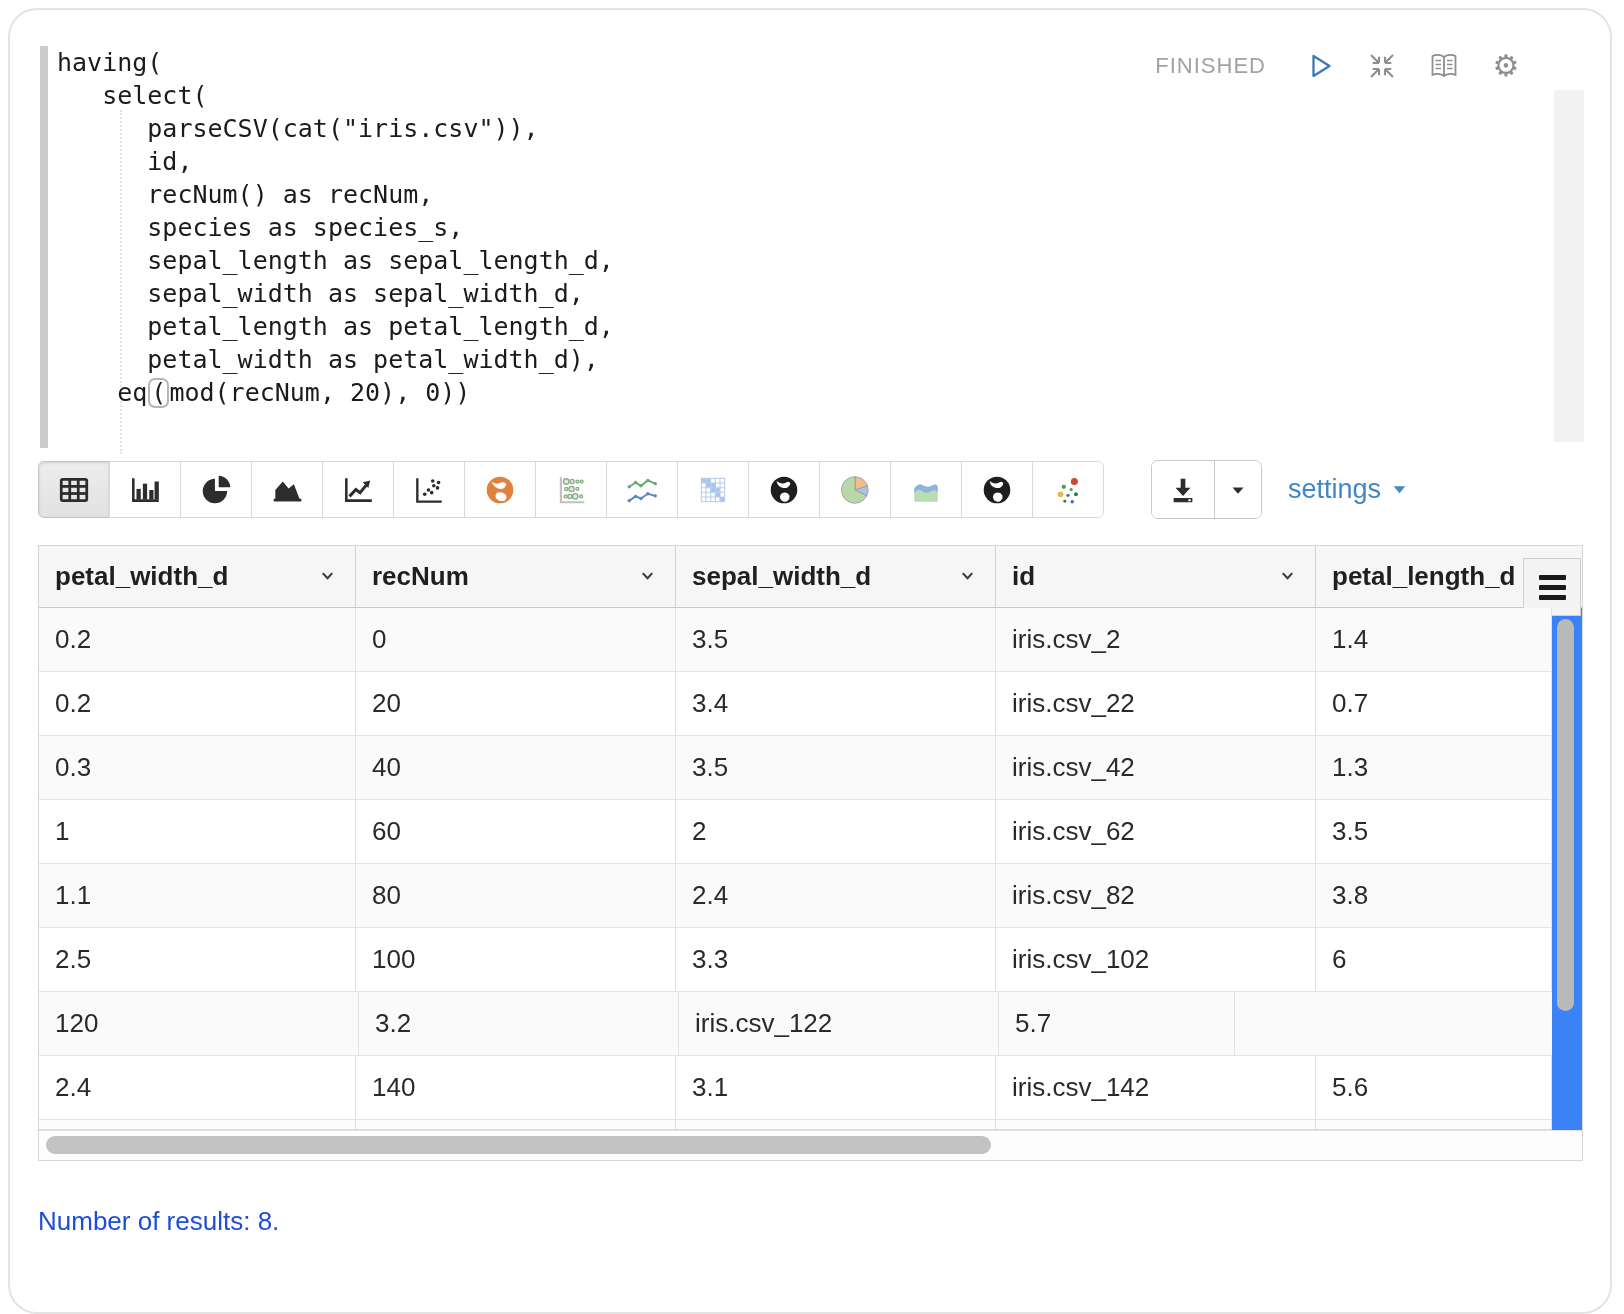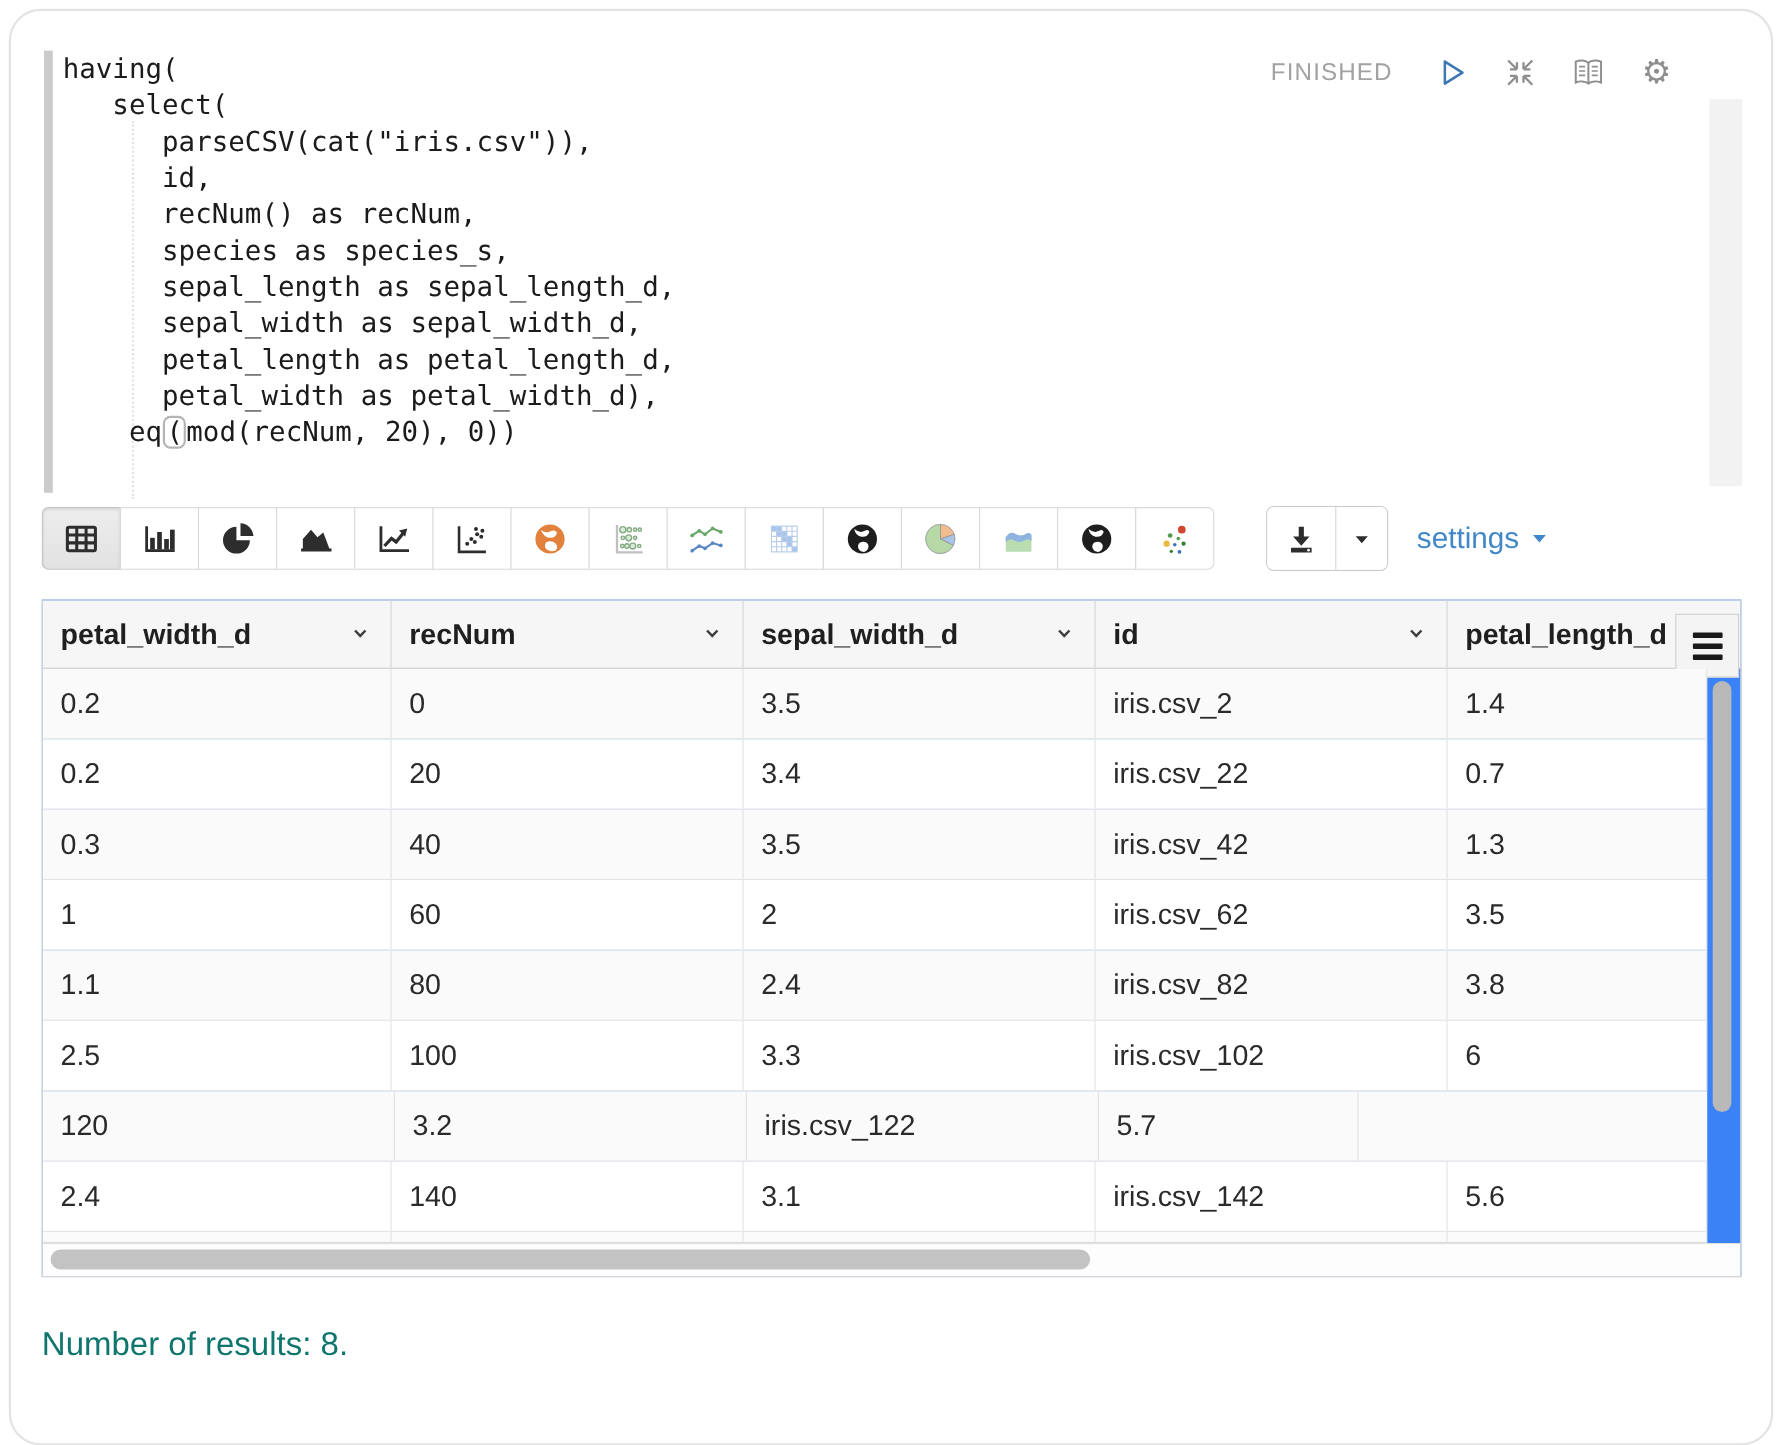--- a/index.html
+++ b/index.html
@@ -65,21 +65,21 @@
     border-right:1px solid #e2e2e2; overflow:hidden; white-space:nowrap; }
   .trow.sliver { height:10px; border-bottom:1px solid #dcdcdc; background:#fbfbfb; }
   .trow.sliver .td { padding:0; }
   .vscroll-thumb { position:absolute; right:8px; top:11px; width:17px; height:392px;
     background:#b9b9b9; border-radius:9px; }
   .hscroll { position:relative; height:30px; background:#fdfdfd; border-top:1px solid #e0e0e0; }
   .hscroll-thumb { position:absolute; left:7px; top:5px; width:945px; height:18px;
     background:#c3c3c3; border-radius:9px; }
 
   
-  .results-line { position:absolute; left:28px; top:1196px; font-size:30px; color:#0f766e; }
+  .results-line { position:absolute; left:28px; top:1196px; font-size:26px; color:#1d4ed8; }
 </style>
 </head>
 <body>
 
 <div class="card">
 
   <div class="gutter-bar"></div>
   <div class="indent-guide"></div>
   <div class="code" id="code-lines"><div class="code-line">having(</div><div class="code-line">   select(</div><div class="code-line">      parseCSV(cat("iris.csv")),</div><div class="code-line">      id,</div><div class="code-line">      recNum() as recNum,</div><div class="code-line">      species as species_s,</div><div class="code-line">      sepal_length as sepal_length_d,</div><div class="code-line">      sepal_width as sepal_width_d,</div><div class="code-line">      petal_length as petal_length_d,</div><div class="code-line">      petal_width as petal_width_d),</div><div class="code-line"><span>    eq</span><span class="paren-cursor">(</span><span>mod(recNum, 20), 0))</span></div></div>
   <div class="editor-scrollbar"></div>

